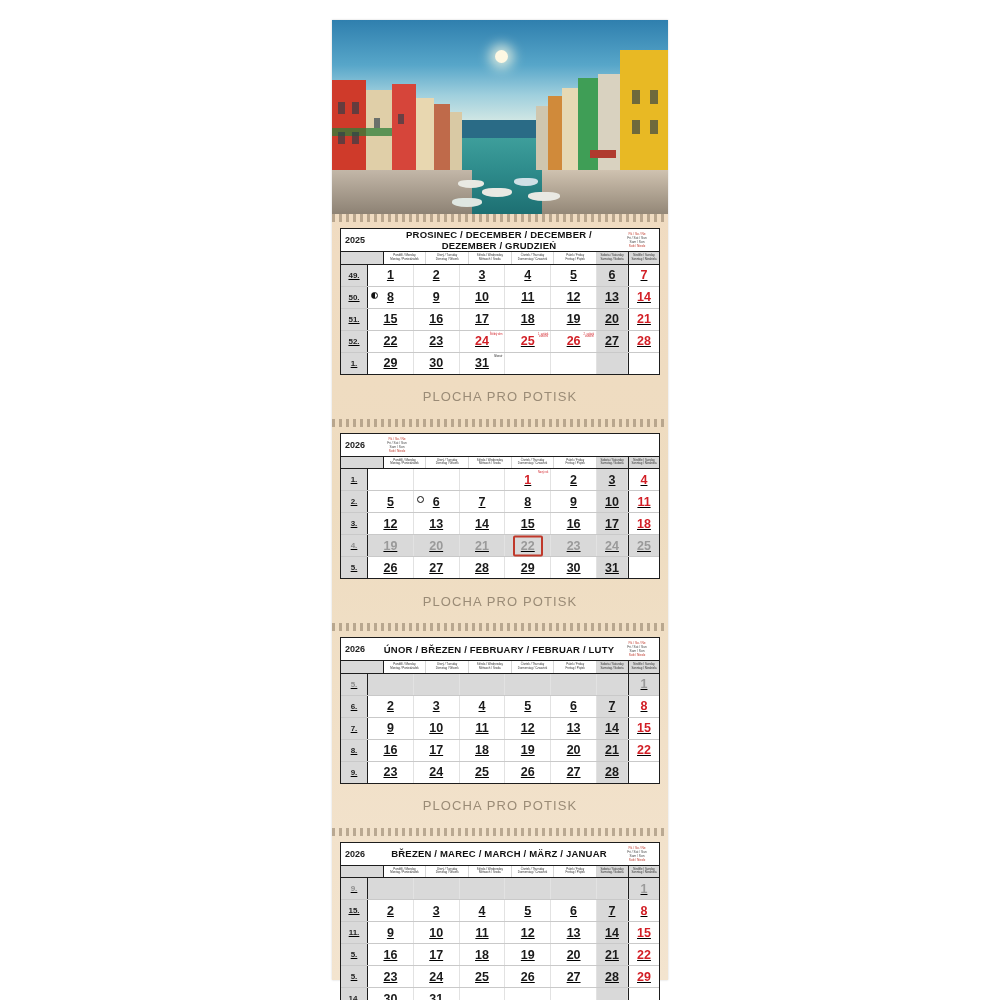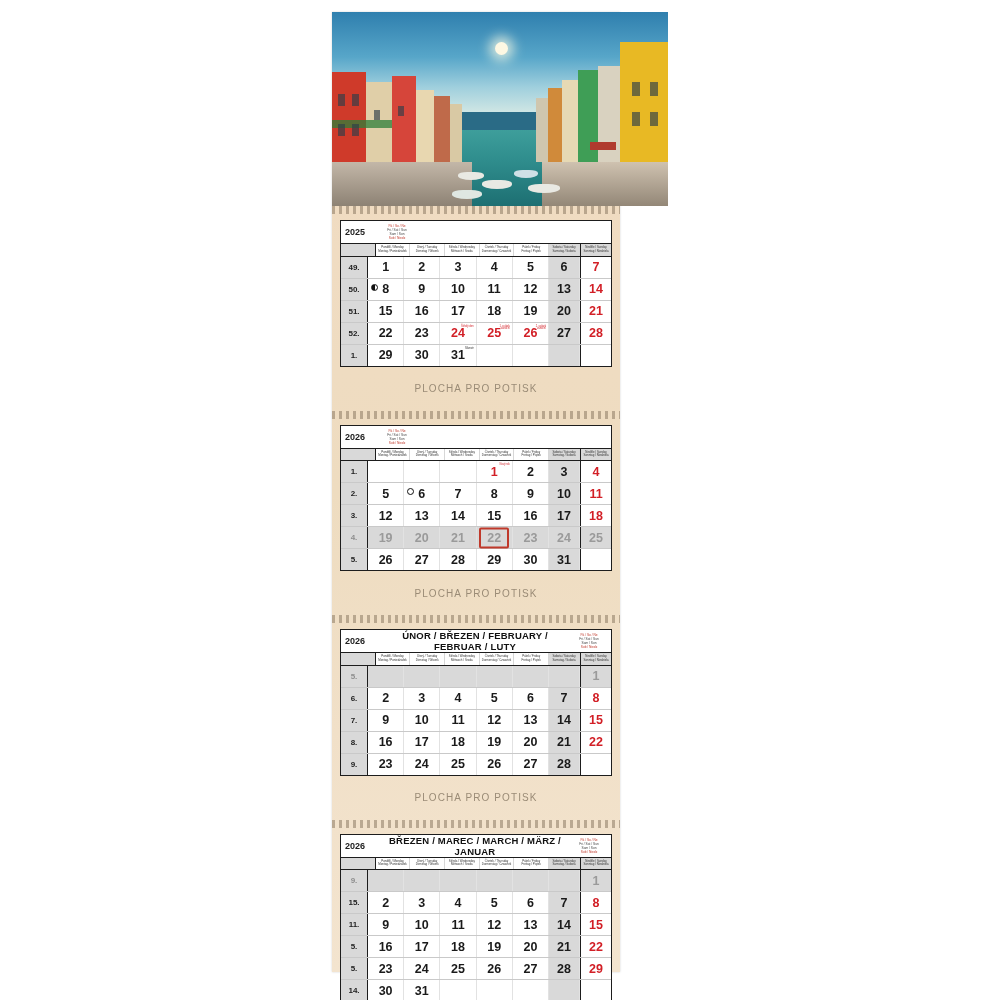--- a/index.html
+++ b/index.html
@@ -1,21 +1,21 @@
 <!DOCTYPE html>
 <html><head>
 <meta charset="utf-8">
 <style>
   html,body{margin:0;padding:0;background:#ffffff;}
   body{width:1000px;height:1000px;font-family:"Liberation Sans",sans-serif;overflow:hidden;}
   .stage{position:relative;width:1000px;height:1000px;background:#ffffff;}
 
   
   .calendar{
-    position:absolute;left:332px;top:12px;width:288px;height:960px;
+    position:absolute;left:332px;top:20px;width:336px;height:960px;
     background:linear-gradient(180deg,#efd9bd 0%,#f0dcc2 25%,#eedcc0 50%,#f1e0c8 75%,#f3e4cf 100%);
     box-shadow:0 0 2px rgba(0,0,0,.18);
   }
 
   
   .photo{position:relative;width:336px;height:194px;overflow:hidden;background:#2a6b86;}
   .sky{position:absolute;left:0;top:0;width:336px;height:100px;background:linear-gradient(180deg,#2f7fae 0%,#57a6c9 45%,#9fcfdd 75%,#cfe6e4 100%);}
   .sun{position:absolute;left:163px;top:30px;width:13px;height:13px;border-radius:50%;background:#fdf8e3;box-shadow:0 0 12px 6px rgba(255,253,230,.7);}
   .water{position:absolute;left:120px;top:118px;width:100px;height:76px;background:linear-gradient(180deg,#3e9e9b 0%,#2f8d8d 40%,#1d6f72 100%);}
   .quayL{position:absolute;left:0;top:150px;width:140px;height:44px;background:linear-gradient(180deg,#c3b7a8 0%,#8d8274 100%);}
@@ -38,21 +38,21 @@
   .mname{flex:1;text-align:center;font-size:9.5px;font-weight:bold;letter-spacing:.2px;color:#111;}
   .legend{width:36px;font-size:3.2px;line-height:1.25;text-align:center;color:#444;}
   .legend .rd{color:#c0392b;}
 
   .namesrow{display:flex;border-bottom:1px solid #1d1d1d;background:#fff;}
   .namecell{flex:1;font-size:2.9px;line-height:1.3;text-align:center;color:#333;padding:2px 0;border-right:1px solid #d7d7d7;overflow:hidden;}
   .namecell:last-child{border-right:none;}
   .wkhead{width:26px;background:#d9d9d9;border-right:1px solid #1d1d1d;}
   .sunhead{width:30px;background:#d9d9d9;border-left:1px solid #1d1d1d;}
 
-  .wk{display:flex;border-bottom:1px solid #c9c9c9;height:21px;}
+  .wk{display:flex;border-bottom:1px solid #c9c9c9;height:21px;text-decoration:underline;}
   .wk:last-child{border-bottom:none;}
   .wknum{width:26px;background:#d9d9d9;border-right:1px solid #1d1d1d;display:flex;align-items:center;justify-content:center;font-size:8px;font-weight:bold;color:#222;}
   .day{flex:1;border-right:1px solid #e2e2e2;position:relative;display:flex;align-items:center;justify-content:center;}
   .day:last-child{border-right:none;}
   .sat{width:30px;background:#d9d9d9;}
   .sun{ }
   .sunday{width:30px;border-left:1px solid #1d1d1d;display:flex;align-items:center;justify-content:center;}
   .num{font-size:12.5px;font-weight:bold;color:#1a1a1a;}
   .num.red{color:#d21f26;}
   .num.grey{color:#9a9a9a;}
@@ -60,21 +60,21 @@
   .hol.r{color:#d21f26;}
   .moon{position:absolute;left:3px;top:5px;width:5px;height:5px;border-radius:50%;background:#111;}
   .moon.o{background:#fff;border:1px solid #111;}
   .moon.h{background:linear-gradient(90deg,#111 50%,#fff 50%);border:1px solid #111;}
   .greyrow .num{color:#9a9a9a;}
   .greyrow .wknum{color:#8e8e8e;}
   .greycell{background:#d9d9d9;}
   .marker{position:absolute;left:50%;top:50%;transform:translate(-50%,-50%);width:26px;height:17px;border:2px solid #c0392b;border-radius:2px;}
 
   .potisk{height:44px;display:flex;align-items:center;justify-content:center;}
-  .potisk span{font-size:10px;letter-spacing:1.1px;color:#9a8b76;}
+  .potisk span{font-size:13px;letter-spacing:1.1px;color:#9a8b76;}
 </style>
 </head>
 <body>
 
 <div class="stage">
   <div class="calendar">
 
     <div class="photo">
       <div class="sky"></div>
       <div class="sun"></div>
@@ -115,20 +115,21 @@
       <div class="boat" style="left:120px;top:178px;width:30px;height:9px;background:#dfe7e2;"></div>
     </div>
 
     <div id="months">
         <div>
           <div class="perf"></div>
           <div class="blockwrap">
             <div class="block">
               <div class="titlebar">
                 <div class="year">2025</div>
+                <div class="mname">PROSINEC / DECEMBER / DECEMBER / DEZEMBER / GRUDZIEŃ</div>
                 <div class="legend">
                   <div class="rd">Pá / So / Ne</div>
                   <div>Fri / Sat / Sun</div>
                   <div>Sam / Son</div>
                   <div class="rd">Sob / Niedz</div>
                 </div>
               </div>
               <div class="namesrow">
                 <div class="namecell wkhead"></div>
                 <div class="namecell">

